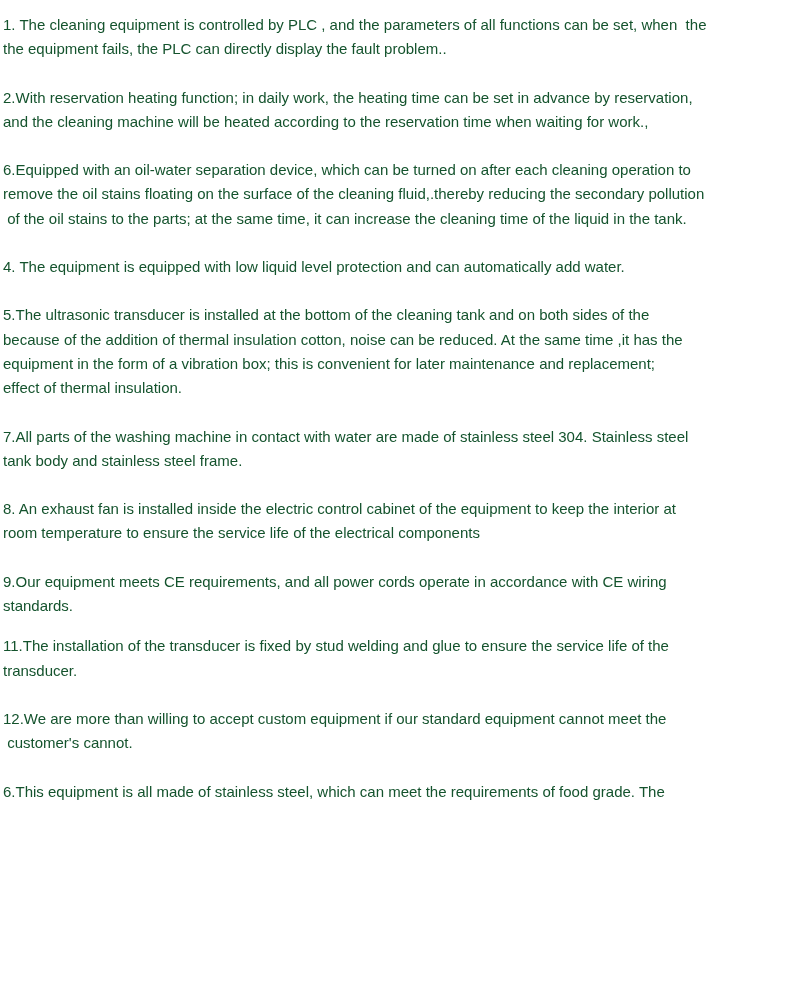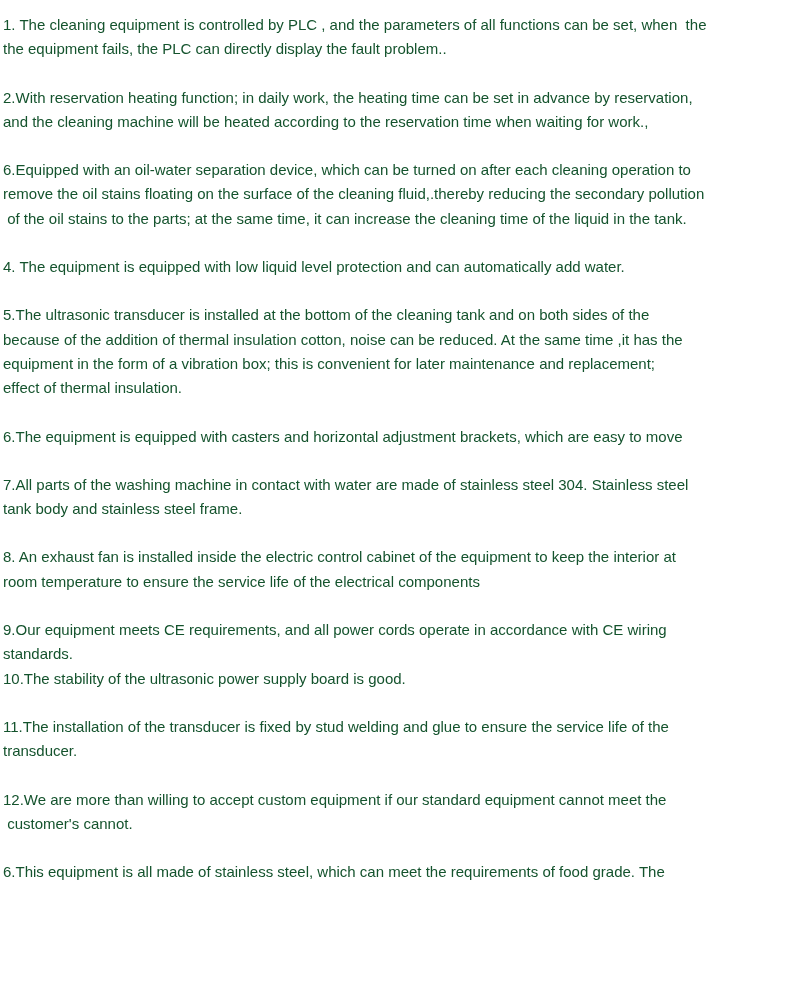--- a/index.html
+++ b/index.html
@@ -19,21 +19,21 @@
     overflow: hidden;
   }
   .para {
     margin: 0 0 24px 0;
     font-size: 15px;
     line-height: 24.3px;
     font-weight: 400;
     color: #14532d;
   }
   .para.no-gap {
-    margin-bottom: 0;
+    margin-bottom: 16px;
   }
   .line {
     display: block;
     white-space: pre;
   }
 </style>
 </head>
 <body>
 
 <div class="doc">
@@ -59,41 +59,37 @@
   </p>
 
   <p class="para">
     <span class="line">5.The ultrasonic transducer is installed at the bottom of the cleaning tank and on both sides of the</span>
     <span class="line">because of the addition of thermal insulation cotton, noise can be reduced. At the same time ,it has the</span>
     <span class="line">equipment in the form of a vibration box; this is convenient for later maintenance and replacement;</span>
     <span class="line">effect of thermal insulation.</span>
   </p>
 
   <p class="para">
-    <span class="line">6.The equipment is equipped with casters and horizontal adjustment brackets, which are easy to move</span>
   </p>
 
   <p class="para">
     <span class="line">7.All parts of the washing machine in contact with water are made of stainless steel 304. Stainless steel</span>
     <span class="line">tank body and stainless steel frame.</span>
   </p>
 
   <p class="para">
     <span class="line">8. An exhaust fan is installed inside the electric control cabinet of the equipment to keep the interior at</span>
     <span class="line">room temperature to ensure the service life of the electrical components</span>
   </p>
 
   <p class="para no-gap">
     <span class="line">9.Our equipment meets CE requirements, and all power cords operate in accordance with CE wiring</span>
     <span class="line">standards.</span>
   </p>
 
-  <p class="para">
-    <span class="line">10.The stability of the ultrasonic power supply board is good.</span>
-  </p>
 
   <p class="para">
     <span class="line">11.The installation of the transducer is fixed by stud welding and glue to ensure the service life of the</span>
     <span class="line">transducer.</span>
   </p>
 
   <p class="para">
     <span class="line">12.We are more than willing to accept custom equipment if our standard equipment cannot meet the</span>
     <span class="line"> customer's cannot.</span>
   </p>

